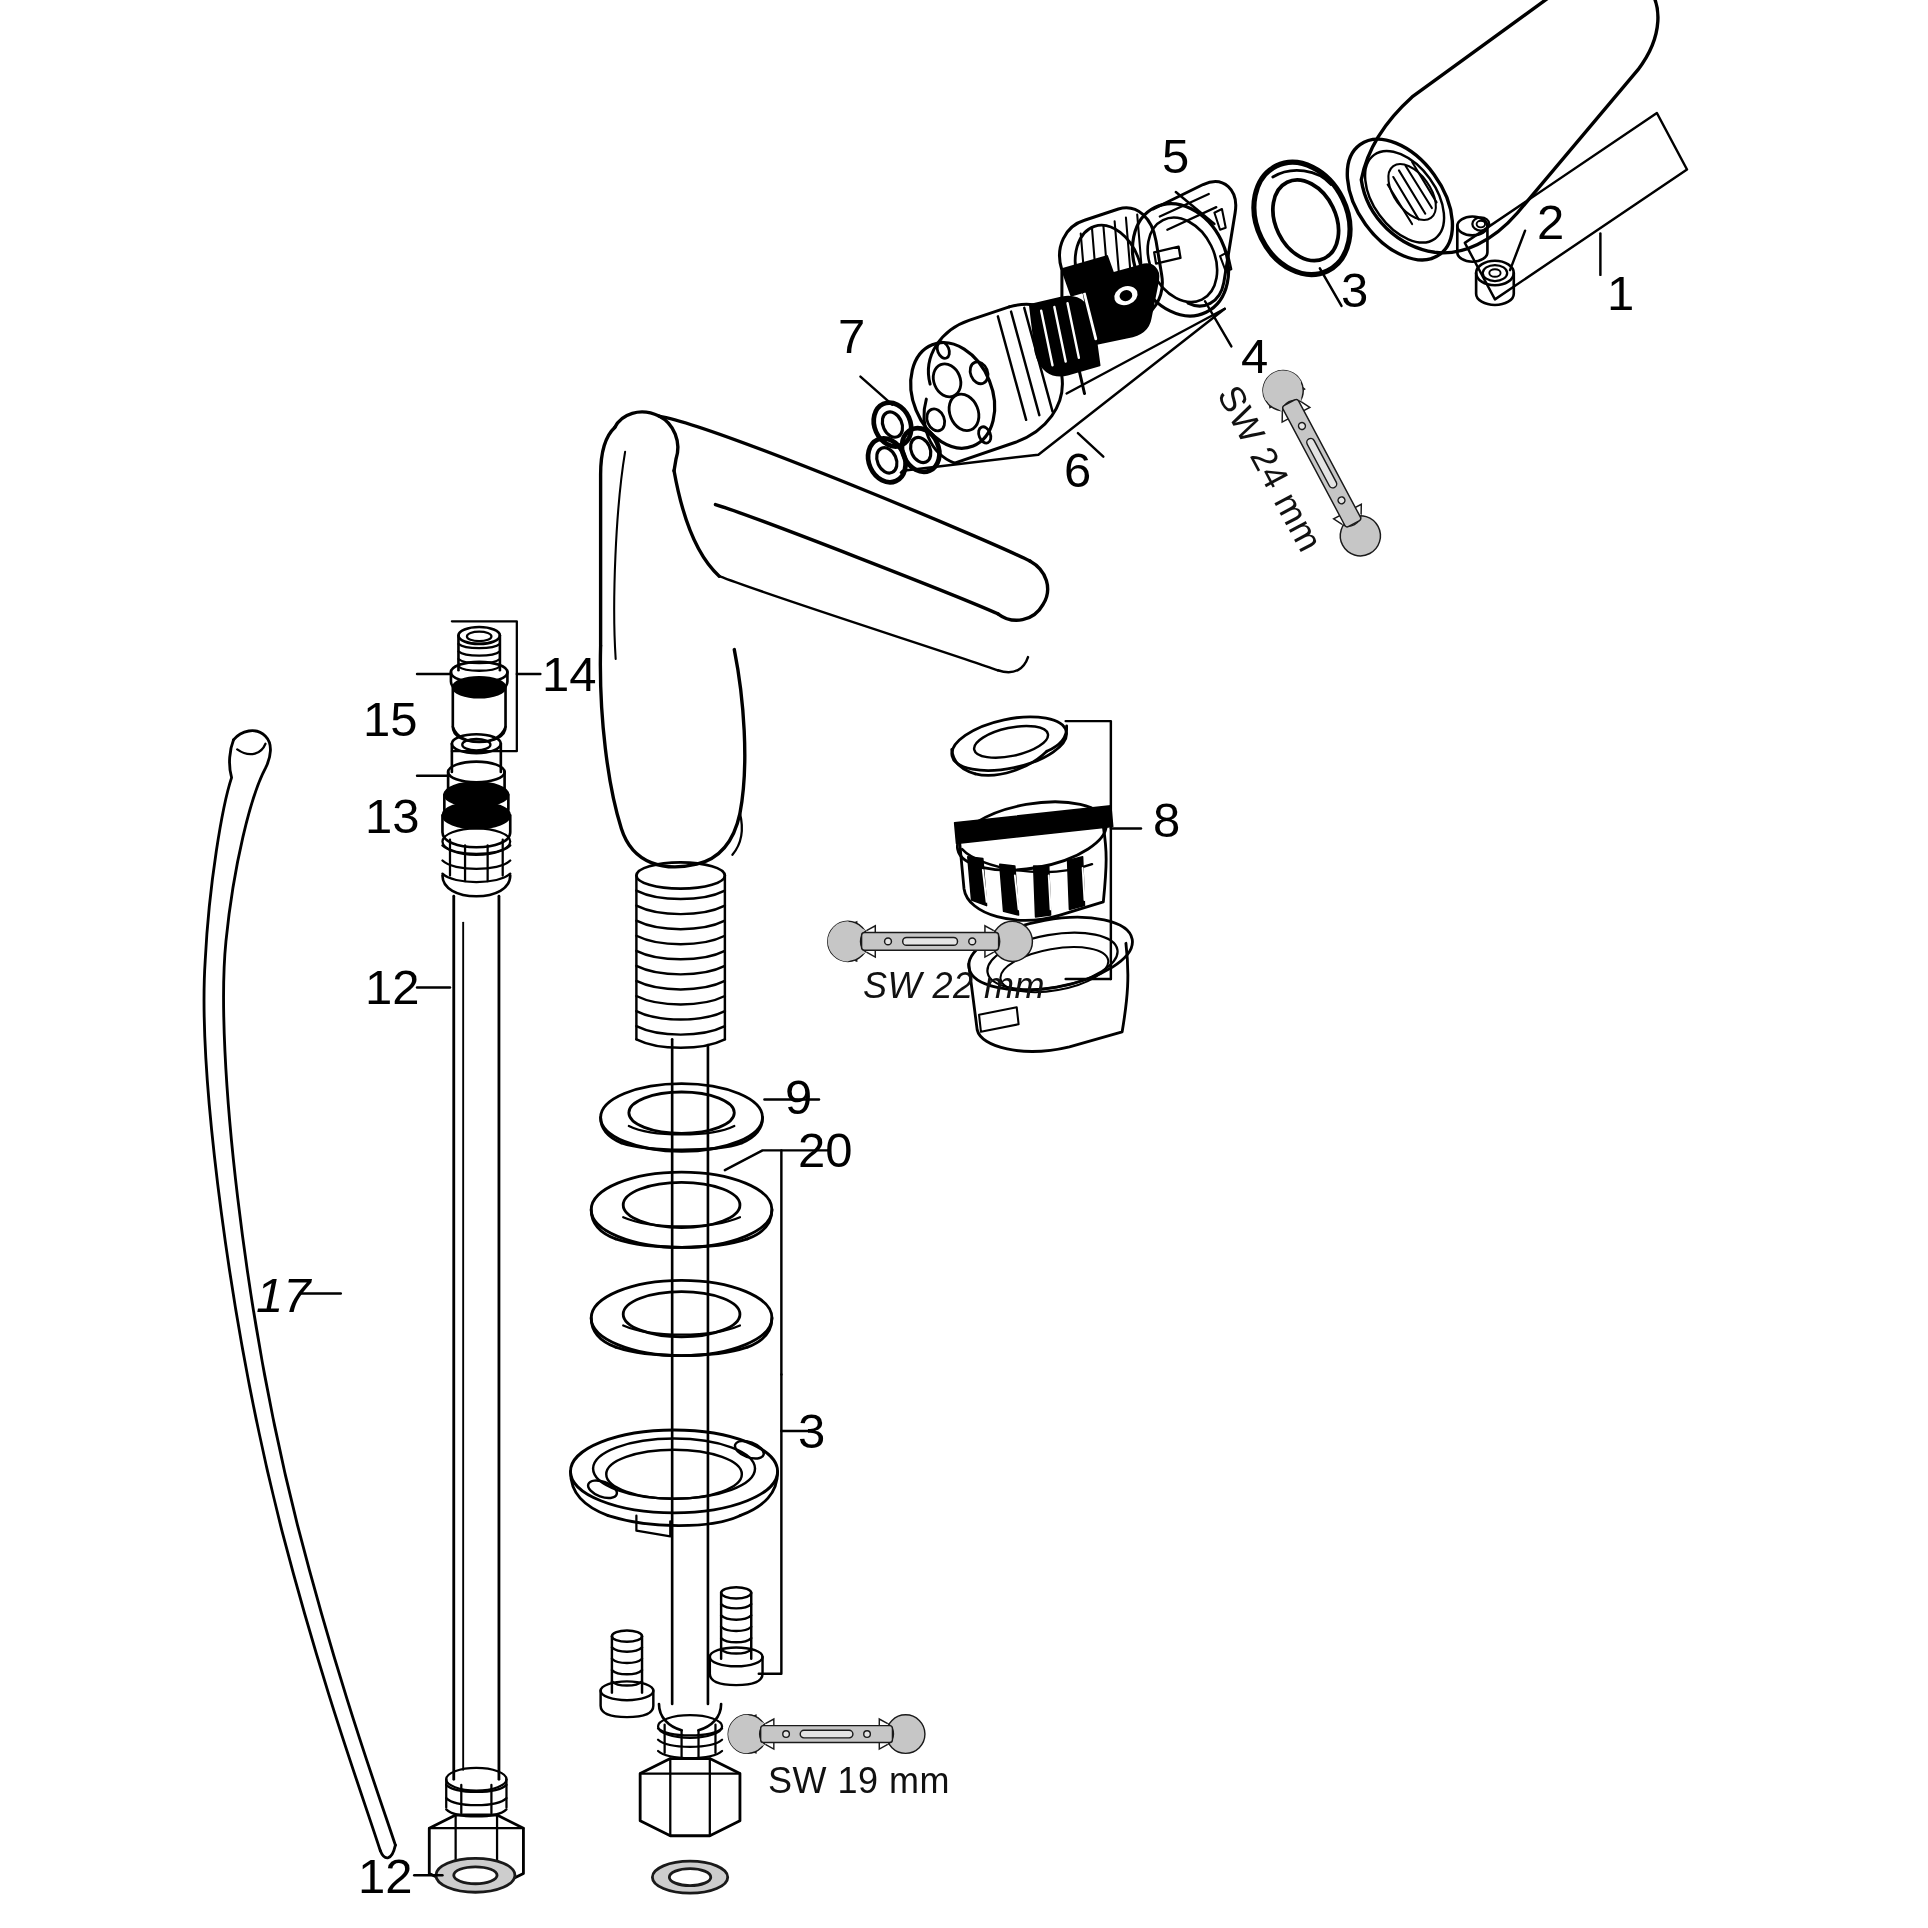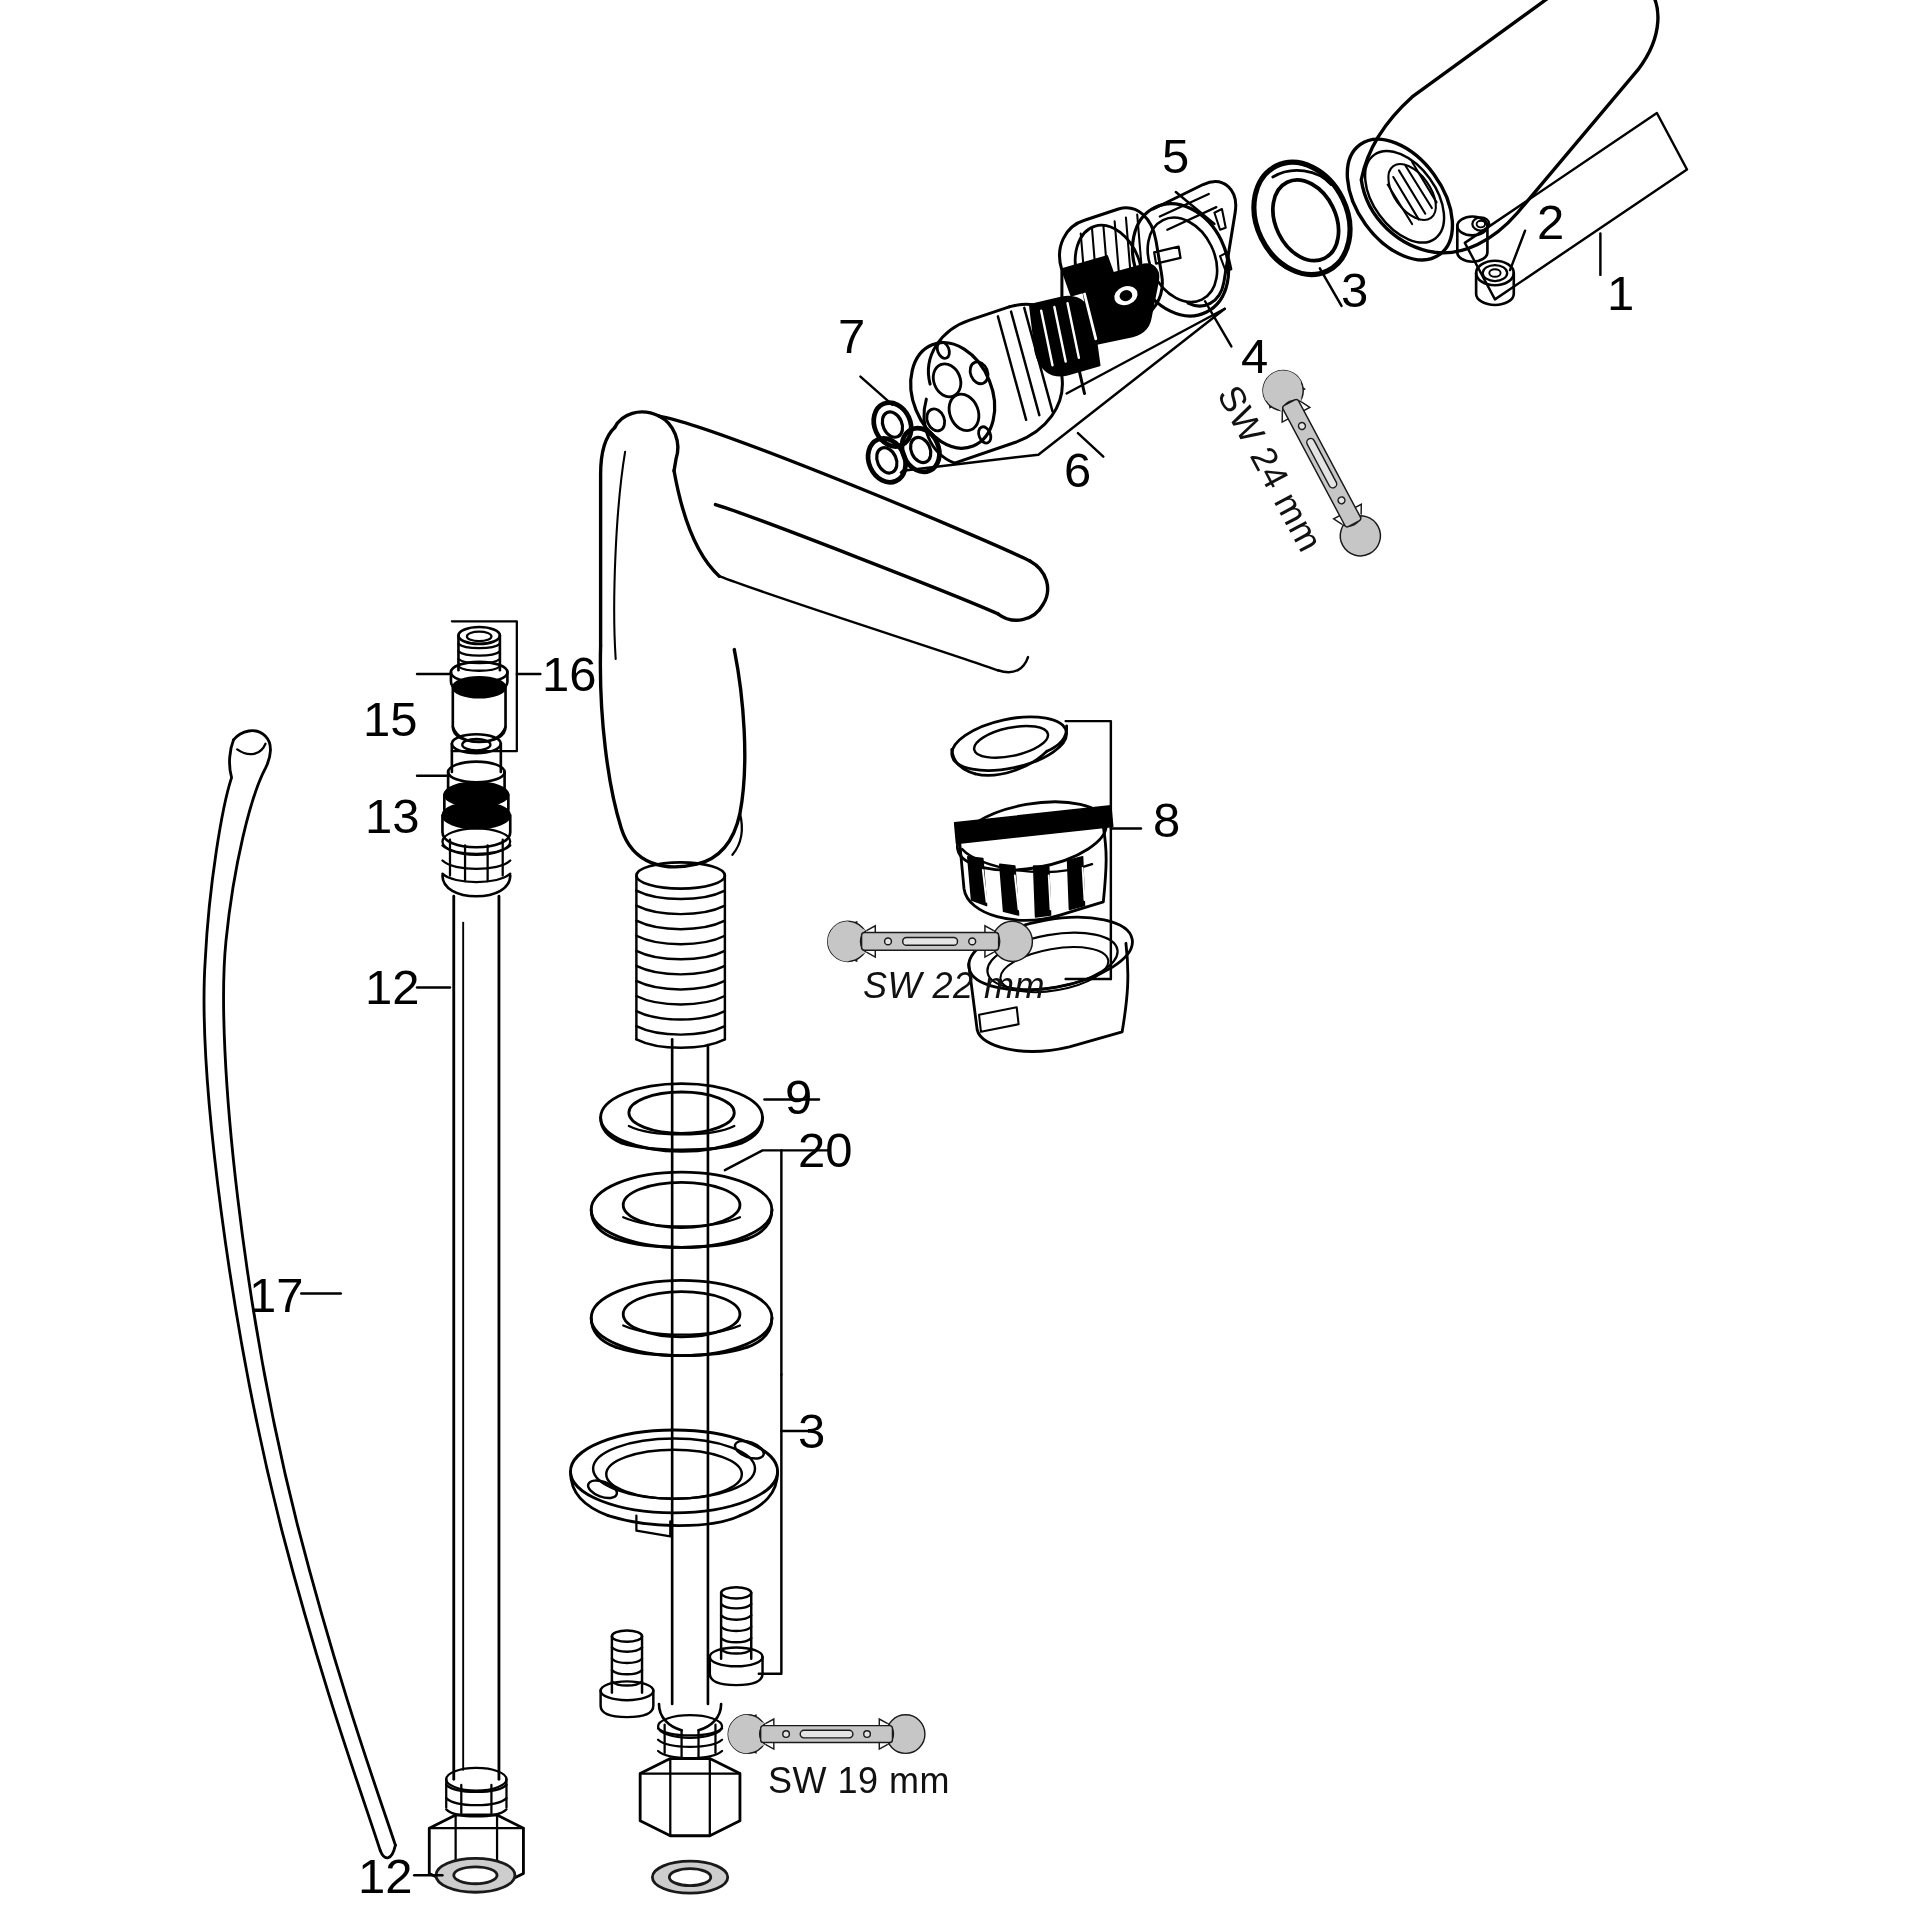--- a/index.html
+++ b/index.html
@@ -508,23 +508,23 @@
   <div class="callout-label" style="left:1241px; top:332px;">4</div>
   <div class="callout-label" style="left:1162px; top:132px;">5</div>
   <div class="callout-label" style="left:1064px; top:446px;">6</div>
   <div class="callout-label" style="left:838px;  top:312px;">7</div>
   <div class="callout-label" style="left:1153px; top:796px;">8</div>
   <div class="callout-label" style="left:785px;  top:1073px;">9</div>
   <div class="callout-label" style="left:798px;  top:1407px;">3</div>
   <div class="callout-label" style="left:798px;  top:1126px;">20</div>
   <div class="callout-label" style="left:365px;  top:963px;">12</div>
   <div class="callout-label" style="left:365px;  top:792px;">13</div>
-  <div class="callout-label" style="left:542px;  top:650px;">16</div>
+  <div class="callout-label" style="left:542px;  top:650px;">14</div>
   <div class="callout-label" style="left:363px;  top:650px;margin-top:45px;">15</div>
   <div class="callout-label" style="left:358px;  top:1852px;">12</div>
-  <div class="callout-label" style="left:249px;  top:1271px;">17</div>
+  <div class="callout-label" style="left:256px;  top:1271px;font-style:italic;">17</div>
 
   <div class="tool-label rot" style="left:1243px; top:380px; transform: rotate(62deg);">SW 24 mm</div>
   <div class="tool-label" style="left:863px; top:968px;font-style:italic;">SW 22 mm</div>
   <div class="tool-label" style="left:768px; top:1763px;">SW 19 mm</div>
 
 </div>
 
 
 </body></html>

